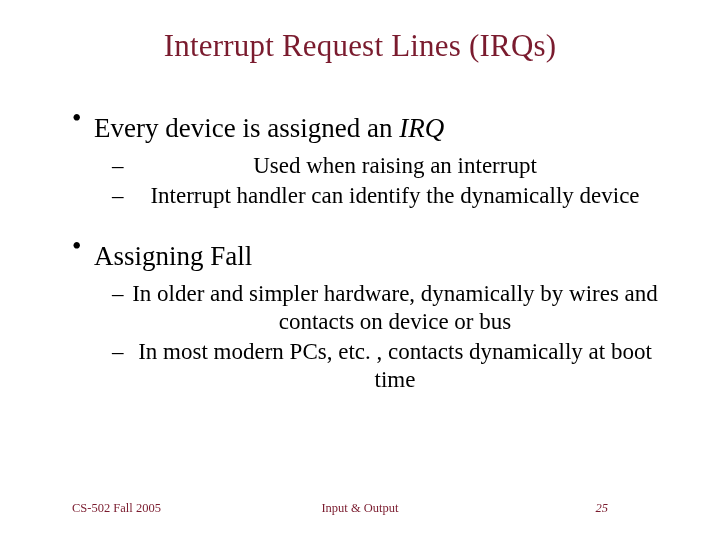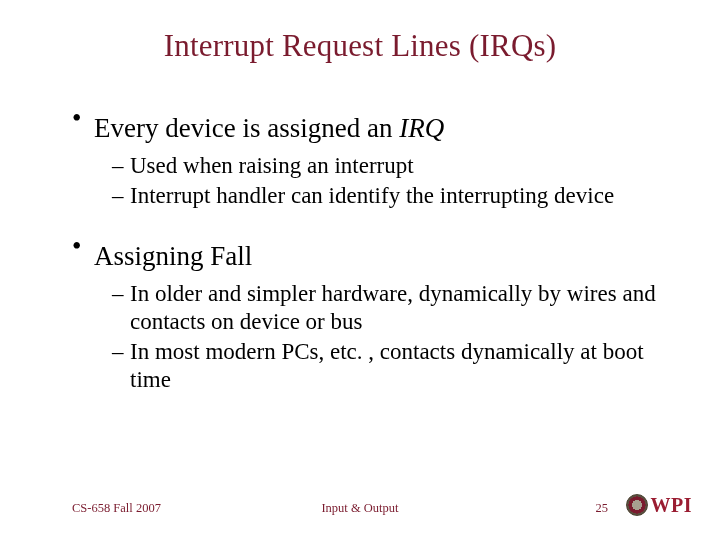--- a/index.html
+++ b/index.html
@@ -50,21 +50,21 @@
     padding-left: 40px;
     margin-top: 2px;
     margin-bottom: 2px;
     display: flex;
   }
   .bullet-l2 .dash {
     display: inline-block;
     width: 18px;
     flex-shrink: 0;
   }
-  .bullet-l2 .txt { flex: 1; }
+  .bullet-l2 .txt { flex: 1; text-align: center; }
 
   .footer {
     position: absolute;
     bottom: 24px;
     left: 0;
     width: 720px;
     height: 30px;
   }
   .footer-left {
     position: absolute;
@@ -82,20 +82,21 @@
     color: #7a1b2e;
     font-size: 12.5px;
     margin-top: 24px;
   }
   .footer-pagenum {
     position: absolute;
     right: 112px;
     bottom: 0;
     color: #7a1b2e;
     font-size: 12.5px;
+    font-style: italic;
   }
   .logo {
     position: absolute;
     right: 28px;
     bottom: -2px;
     height: 26px;
     display: flex;
     align-items: center;
   }
   .logo-seal {
@@ -128,43 +129,39 @@
       <span class="txt">
         <span>Every device is assigned an </span><span class="irq">IRQ</span>
       </span>
     </div>
     <div class="bullet-l2">
       <span class="dash">–</span>
       <span class="txt">Used when raising an interrupt</span>
     </div>
     <div class="bullet-l2">
       <span class="dash">–</span>
-      <span class="txt">Interrupt handler can identify the interrupting device</span>
+      <span class="txt">Interrupt handler can identify the dynamically device</span>
     </div>
 
     <div class="bullet-l1">
       <span class="dot">•</span>
       <span class="txt">
         <span>Assigning Fall</span>
       </span>
     </div>
     <div class="bullet-l2">
       <span class="dash">–</span>
       <span class="txt">In older and simpler hardware, dynamically by wires and contacts on device or bus</span>
     </div>
     <div class="bullet-l2">
       <span class="dash">–</span>
       <span class="txt">In most modern PCs, etc. , contacts dynamically at boot time</span>
     </div>
 
   </div>
 
   <div class="footer">
-    <div class="footer-left">CS-658 Fall 2007</div>
+    <div class="footer-left">CS-502 Fall 2005</div>
     <div class="footer-center">Input &amp; Output</div>
     <div class="footer-pagenum">25</div>
-    <div class="logo">
-      <div class="logo-seal"></div>
-      <div class="logo-text">WPI</div>
-    </div>
   </div>
 
 </div>
 
 </body></html>

